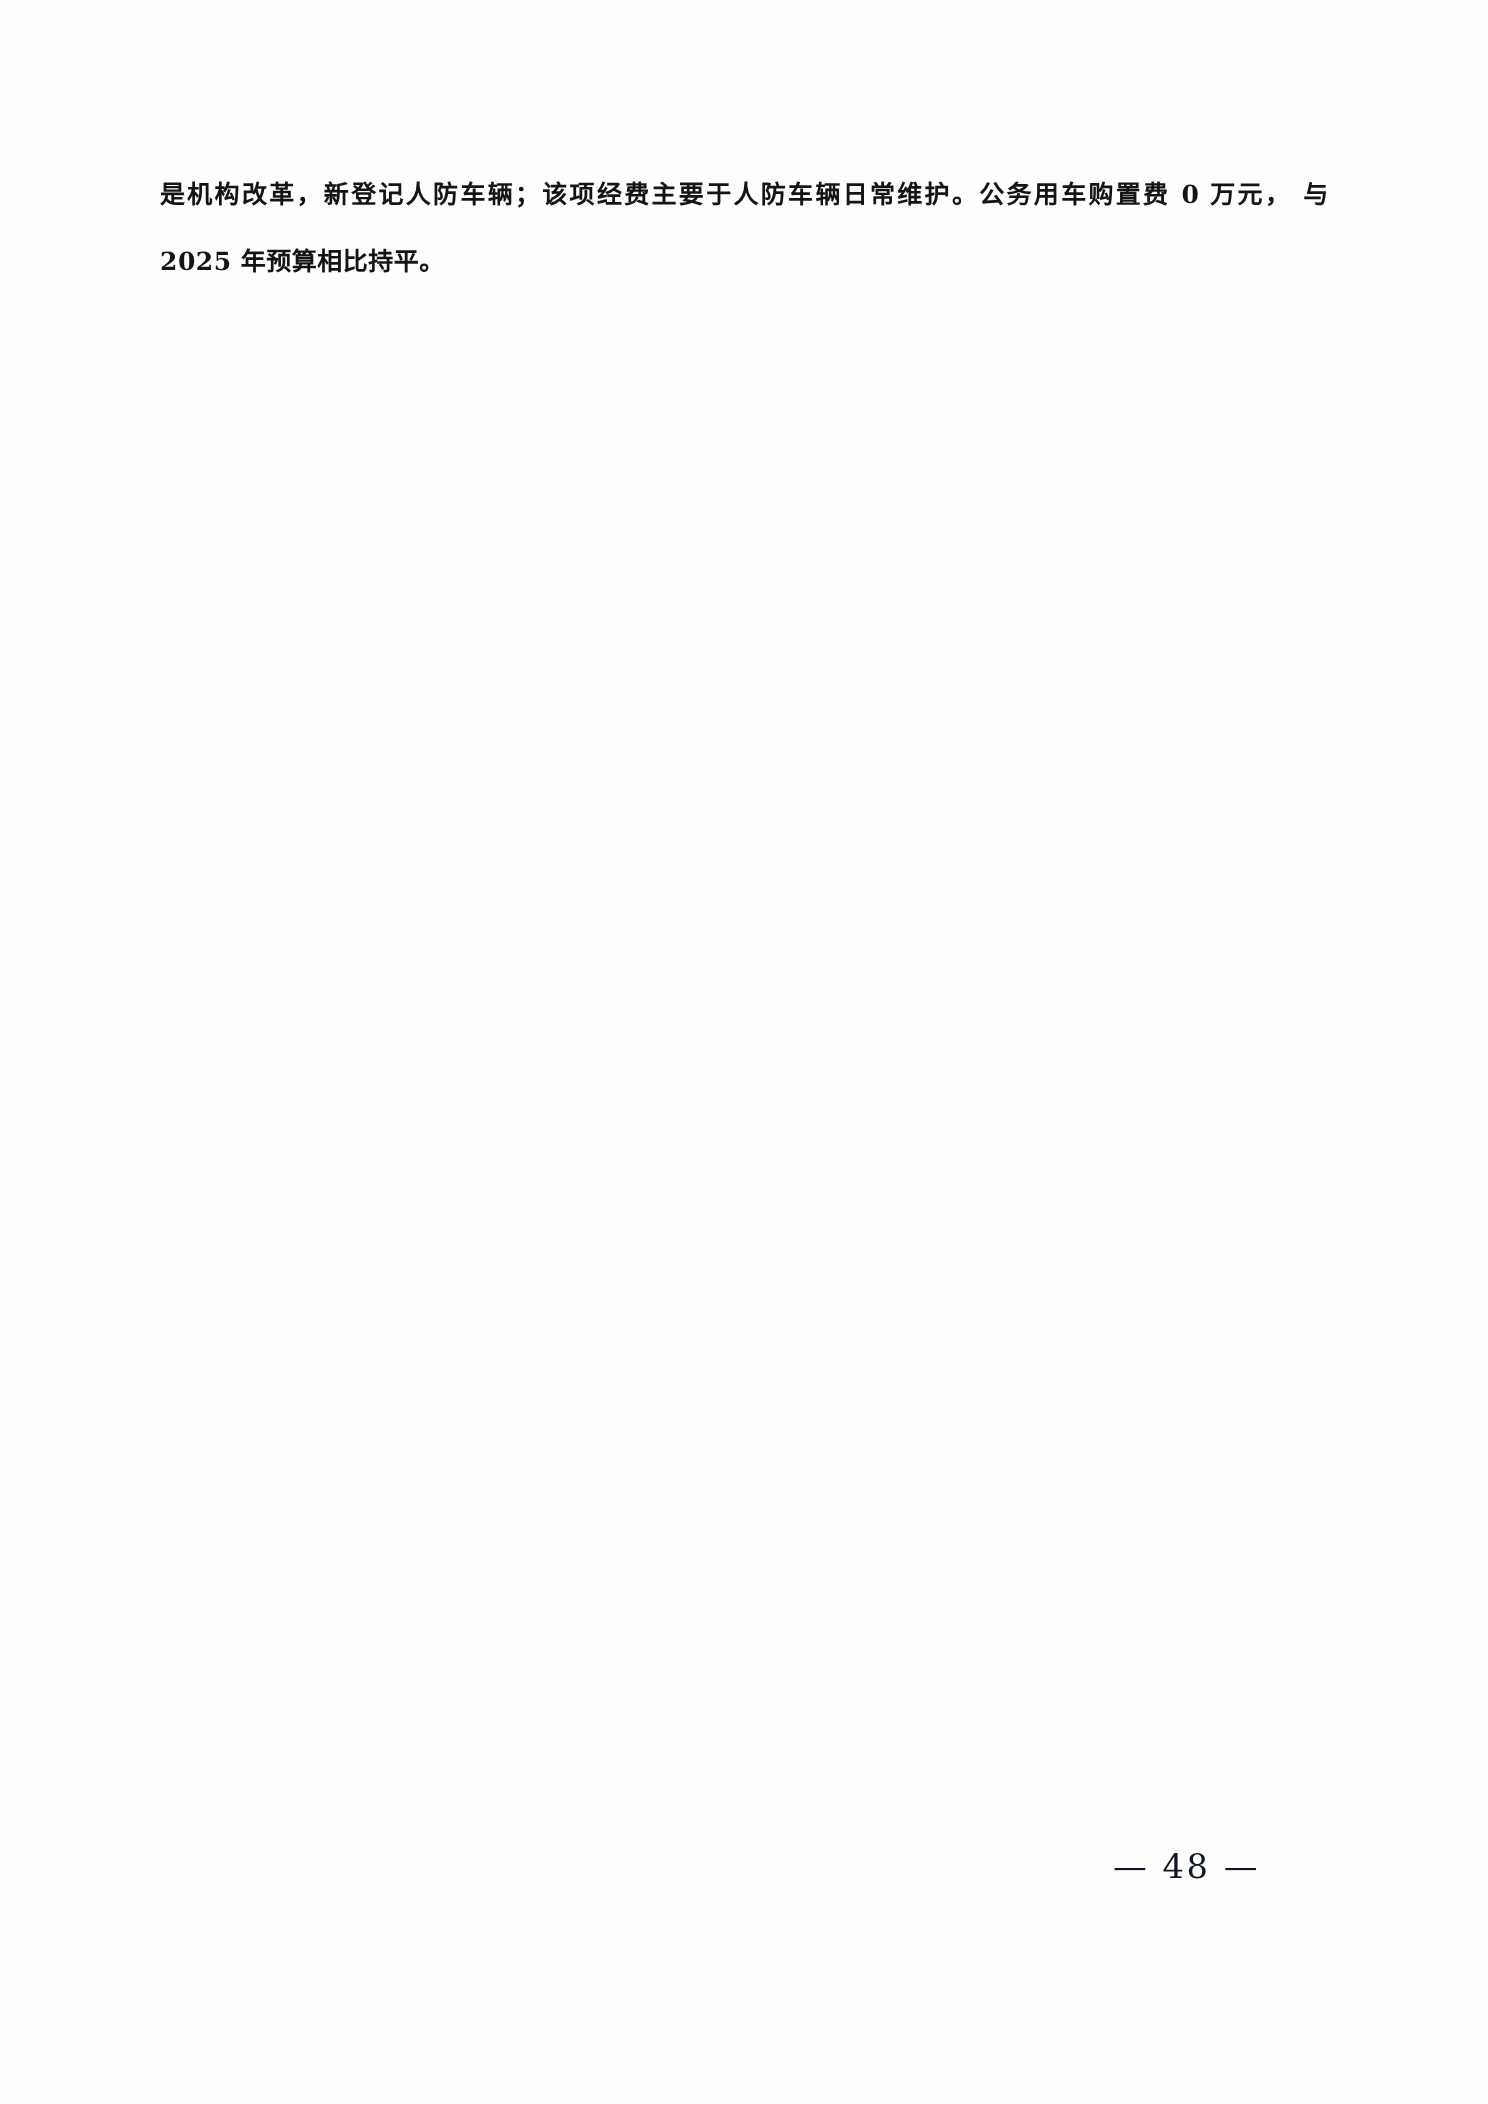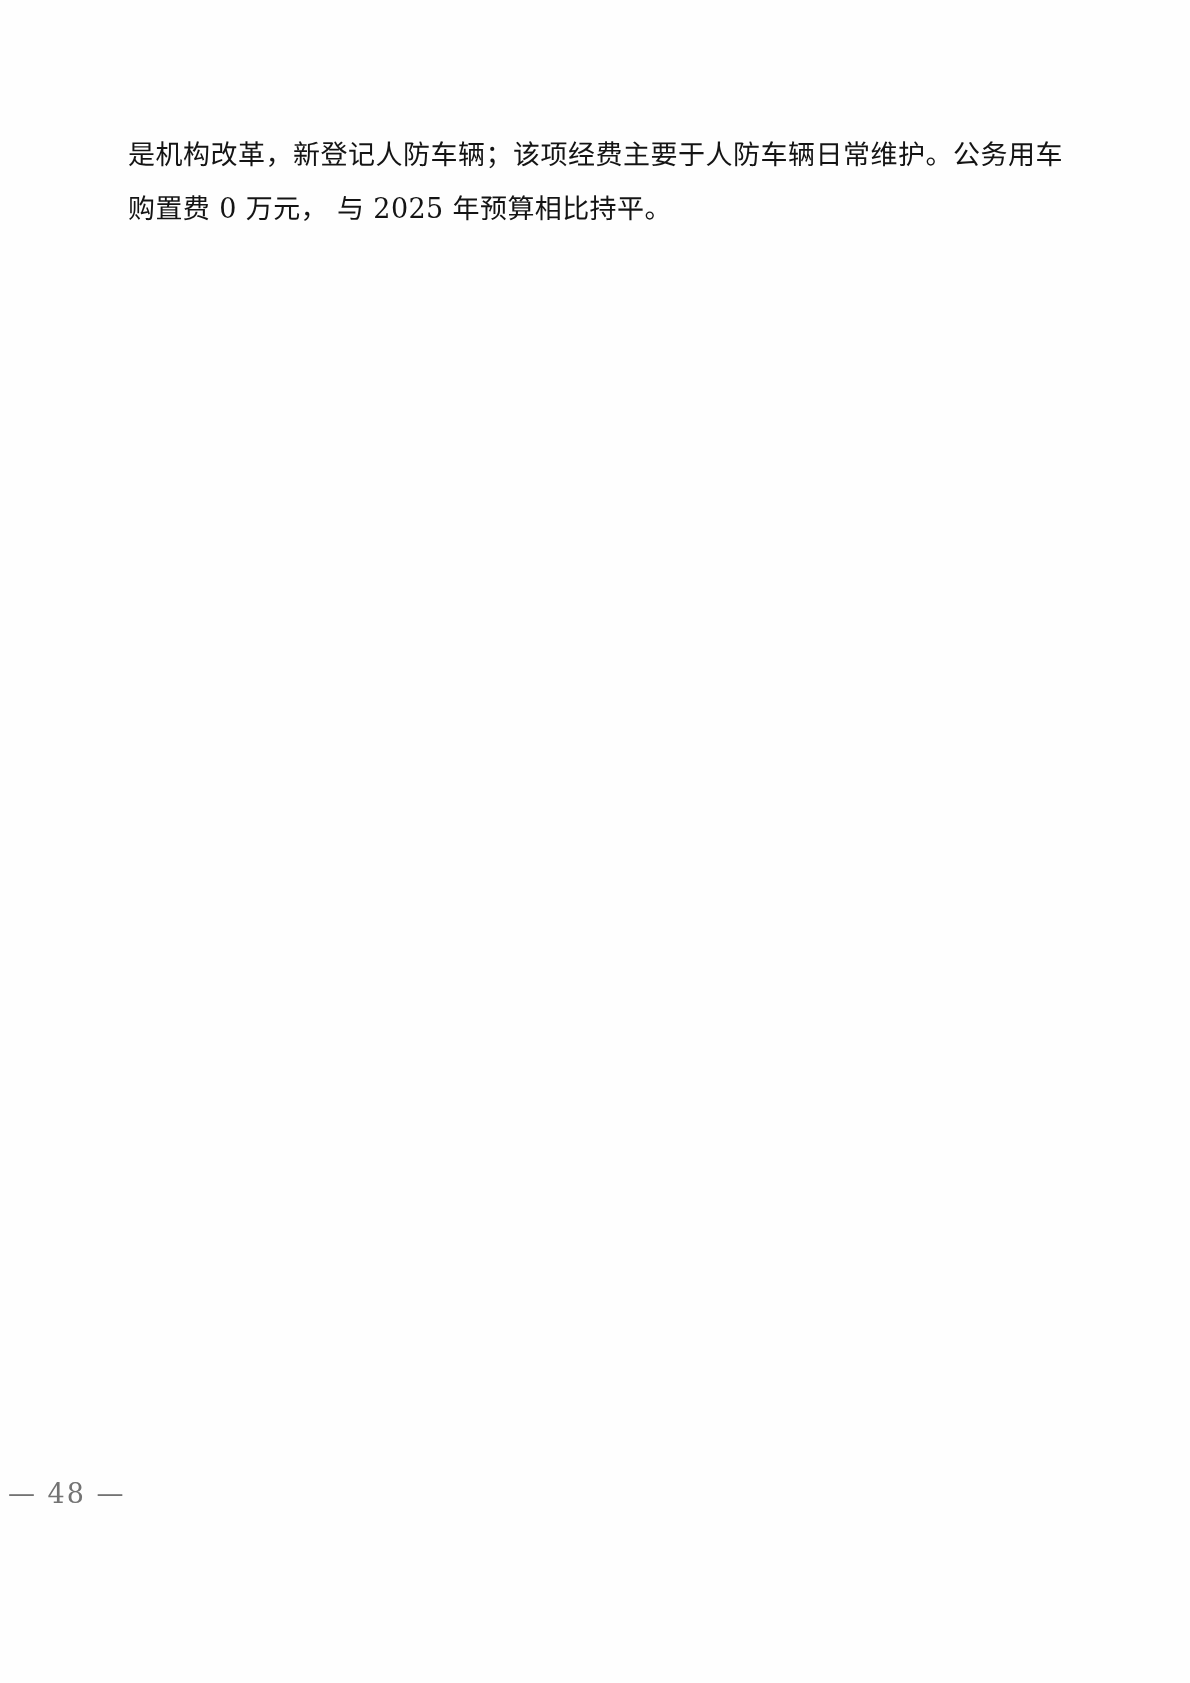--- a/index.html
+++ b/index.html
@@ -24,43 +24,43 @@
     height: 1683px;
     background: #fefefe;
   }
   .content {
     position: absolute;
     top: 128px;
     left: 128px;
     width: 935px;
   }
   .para {
-    font-size: 27px;
+    font-size: 20px;
     line-height: 54px;
     letter-spacing: 0.4px;
     text-align: justify;
     text-justify: inter-character;
     margin: 0 0 0 0;
     color: #141414;
-    font-weight: 400;
+    font-weight: 700;
   }
   .para + .para {
     margin-top: 0px;
   }
   .indent {
     text-indent: 63px;
   }
   .footer {
     position: absolute;
     left: 0;
     top: 1478px;
     width: 1008px;
-    text-align: left;
+    text-align: right;
     font-size: 27px;
-    color: #737373;
+    color: #0f172a;
     letter-spacing: 2px;
   }
   .footer-inner {
     display: inline-block;
     padding-left: 8px;
   }
 </style>
 </head>
 <body>
 

